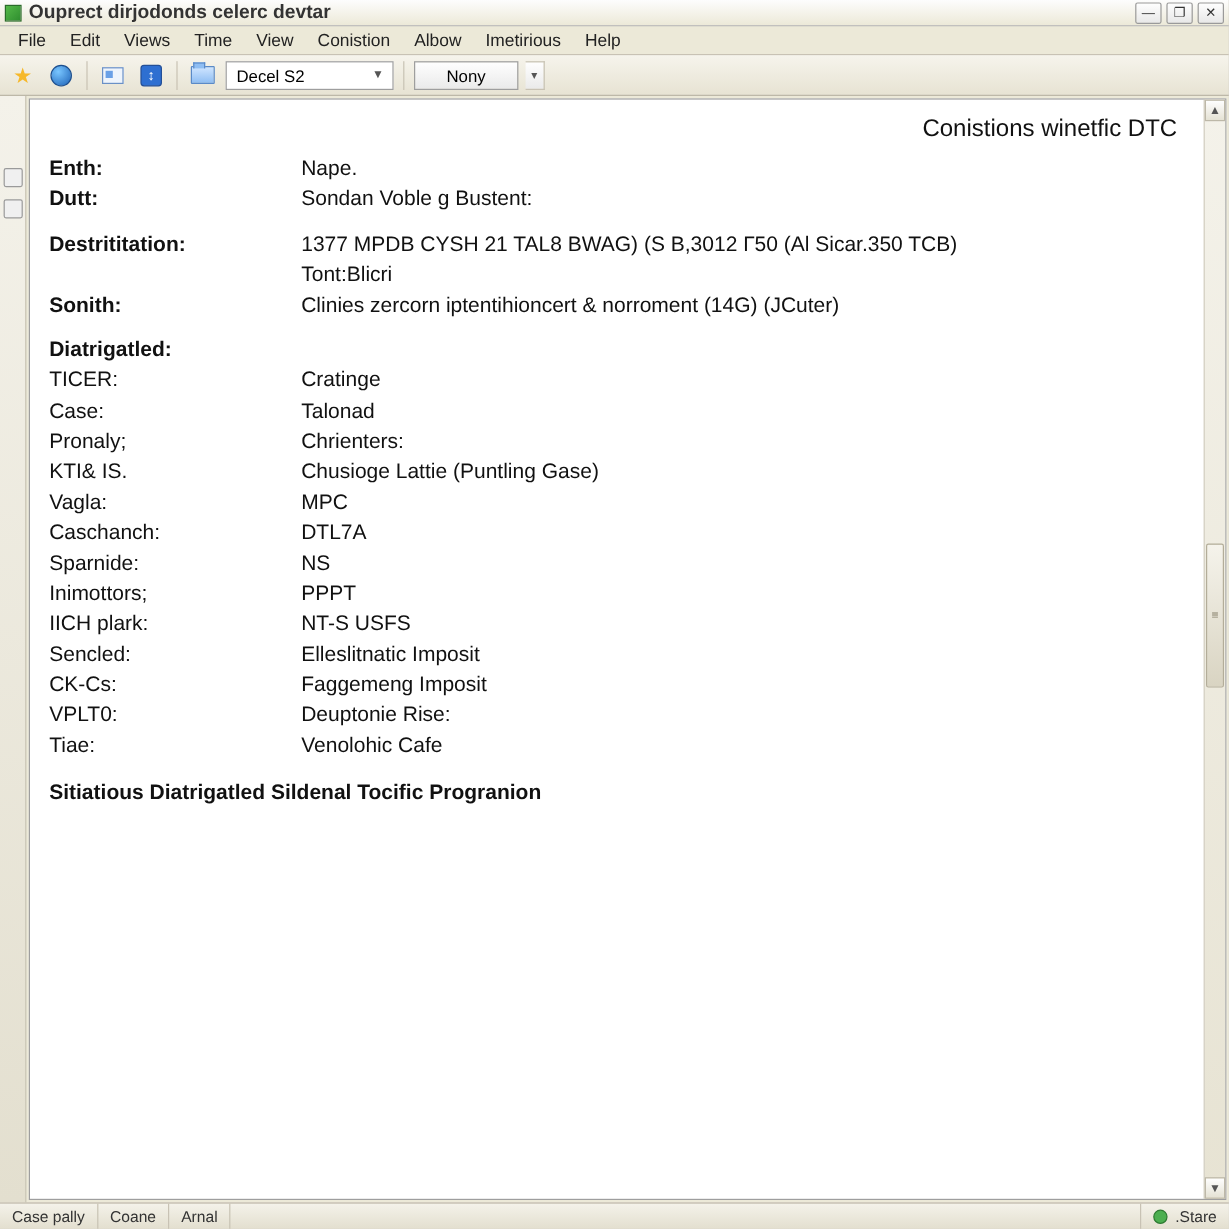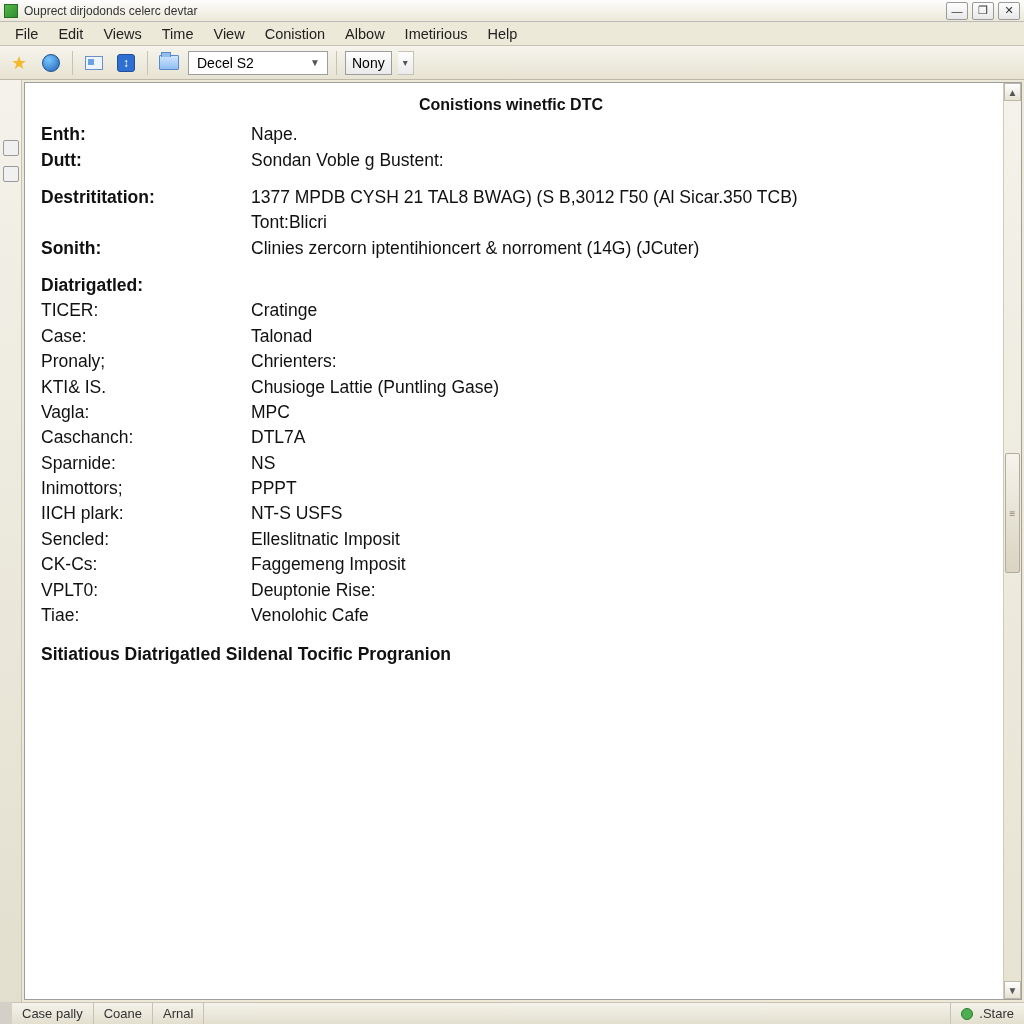--- a/index.html
+++ b/index.html
@@ -17,21 +17,21 @@
     border-bottom: 1px solid #bbb;
     display: flex; align-items: center;
     padding: 0 4px;
   }
   .titlebar .app-icon {
     width: 14px; height: 14px;
     background: linear-gradient(135deg,#54b948,#2f8e2f);
     border: 1px solid #2a6b2a;
     margin-right: 6px;
   }
-  .titlebar .title-text { flex: 1; font-size: 12px; color: #333; }
+  .titlebar .title-text { flex: 1; font-size: 16px; color: #333; font-weight: bold; }
   .titlebar .win-btns { display: flex; gap: 4px; }
   .titlebar .win-btn {
     width: 22px; height: 18px;
     border: 1px solid #9a9a9a; border-radius: 2px;
     background: linear-gradient(#fefefe,#e8e8e8);
     display: flex; align-items: center; justify-content: center;
     font-size: 11px; color: #333; cursor: default;
   }
   
   .menubar {
@@ -64,21 +64,21 @@
     cursor: default;
   }
   .combo .arrow {
     margin-left: auto; width: 16px; text-align: center;
     color: #555; font-size: 10px;
   }
   .btn-text {
     height: 24px;
     border: 1px solid #9e9e9e;
     background: linear-gradient(#fefefe,#eaeaea);
-    padding: 0 6px; font-size: 14px;
+    padding: 0 26px; font-size: 14px;
     display: flex; align-items: center;
     cursor: default;
   }
   .drop-btn {
     width: 16px; height: 24px;
     border: 1px solid #c8c2b4; border-left: none;
     background: linear-gradient(#fefefe,#eaeaea);
     display: flex; align-items: center; justify-content: center;
     font-size: 10px; color: #555; cursor: default;
   }
@@ -151,37 +151,37 @@
   .scroll-thumb::after{content:"≡";position:absolute;top:50%;left:50%;transform:translate(-50%,-50%);color:#8a836f;font-size:10px;}
   .doc-content{
     flex:1;
     padding: 8px 22px 8px 16px;
     font-size: 17.5px;
     color:#111;
     line-height:1.45;
     overflow:hidden;
   }
   .doc-title {
-    text-align:center;
-    font-weight:bold;
-    font-size:16px;
+    text-align:right;
+    font-weight:normal;
+    font-size:20px;
     margin: 2px 0 6px 0;
   }
   .kv-row { display:flex; }
   .kv-label {
     width: 210px;
     flex-shrink:0;
   }
   .kv-label.bold { font-weight:bold; }
   .kv-value { flex:1; }
   .section-gap { height: 12px; }
   .subheading { font-weight:bold; margin-top:14px; }
   
   .statusbar {
-    position:absolute; left:12px; right:0; bottom:0;
+    position:absolute; left:0; right:0; bottom:0;
     height:22px;
     background:linear-gradient(#f4f2ea,#e3dfcf);
     border-top:1px solid #c8c2b4;
     display:flex; align-items:center;
     font-size:13px; color:#333;
   }
   .statusbar .cell{
     height:100%; display:flex; align-items:center;
     padding:0 10px; border-right:1px solid #c8c2b4;
   }

